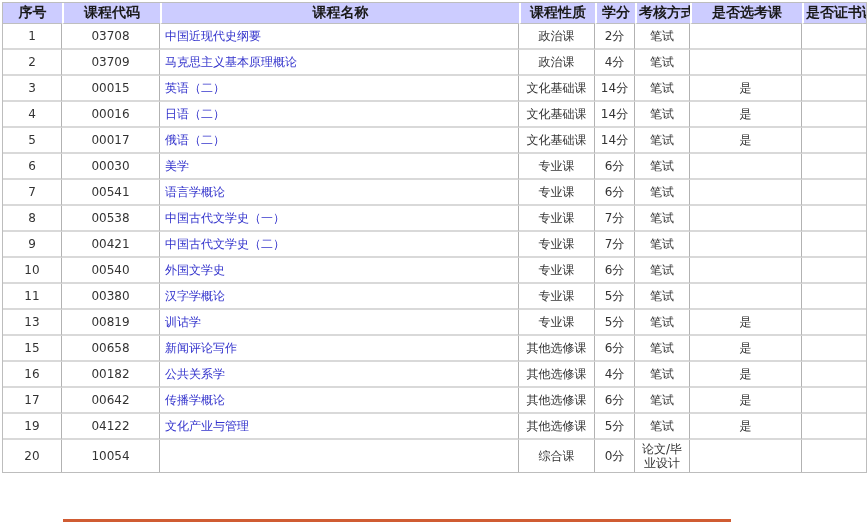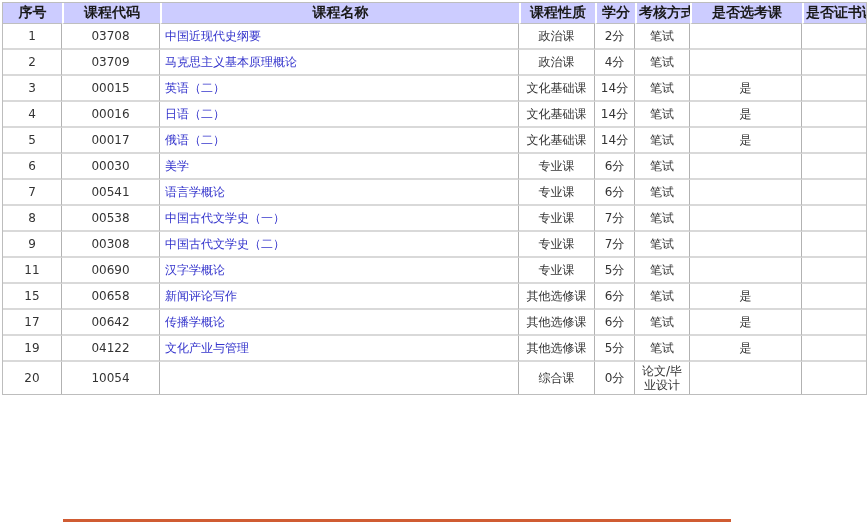--- a/index.html
+++ b/index.html
@@ -171,44 +171,74 @@
           <td>00538</td>
           <td class="cell-name"><span class="link">中国古代文学史（一）</span></td>
           <td>专业课</td>
           <td>7分</td>
           <td>笔试</td>
           <td></td>
           <td></td>
         </tr>
         <tr>
           <td>9</td>
-          <td>00308</td>
+          <td>00421</td>
           <td class="cell-name"><span class="link">中国古代文学史（二）</span></td>
           <td>专业课</td>
           <td>7分</td>
           <td>笔试</td>
           <td></td>
           <td></td>
         </tr>
         <tr>
+          <td>10</td>
+          <td>00540</td>
+          <td class="cell-name"><span class="link">外国文学史</span></td>
+          <td>专业课</td>
+          <td>6分</td>
+          <td>笔试</td>
+          <td></td>
+          <td></td>
+        </tr>
+        <tr>
           <td>11</td>
-          <td>00690</td>
+          <td>00380</td>
           <td class="cell-name"><span class="link">汉字学概论</span></td>
           <td>专业课</td>
           <td>5分</td>
           <td>笔试</td>
           <td></td>
+          <td></td>
+        </tr>
+        <tr>
+          <td>13</td>
+          <td>00819</td>
+          <td class="cell-name"><span class="link">训诂学</span></td>
+          <td>专业课</td>
+          <td>5分</td>
+          <td>笔试</td>
+          <td>是</td>
           <td></td>
         </tr>
         <tr>
           <td>15</td>
           <td>00658</td>
           <td class="cell-name"><span class="link">新闻评论写作</span></td>
           <td>其他选修课</td>
           <td>6分</td>
+          <td>笔试</td>
+          <td>是</td>
+          <td></td>
+        </tr>
+        <tr>
+          <td>16</td>
+          <td>00182</td>
+          <td class="cell-name"><span class="link">公共关系学</span></td>
+          <td>其他选修课</td>
+          <td>4分</td>
           <td>笔试</td>
           <td>是</td>
           <td></td>
         </tr>
         <tr>
           <td>17</td>
           <td>00642</td>
           <td class="cell-name"><span class="link">传播学概论</span></td>
           <td>其他选修课</td>
           <td>6分</td>

